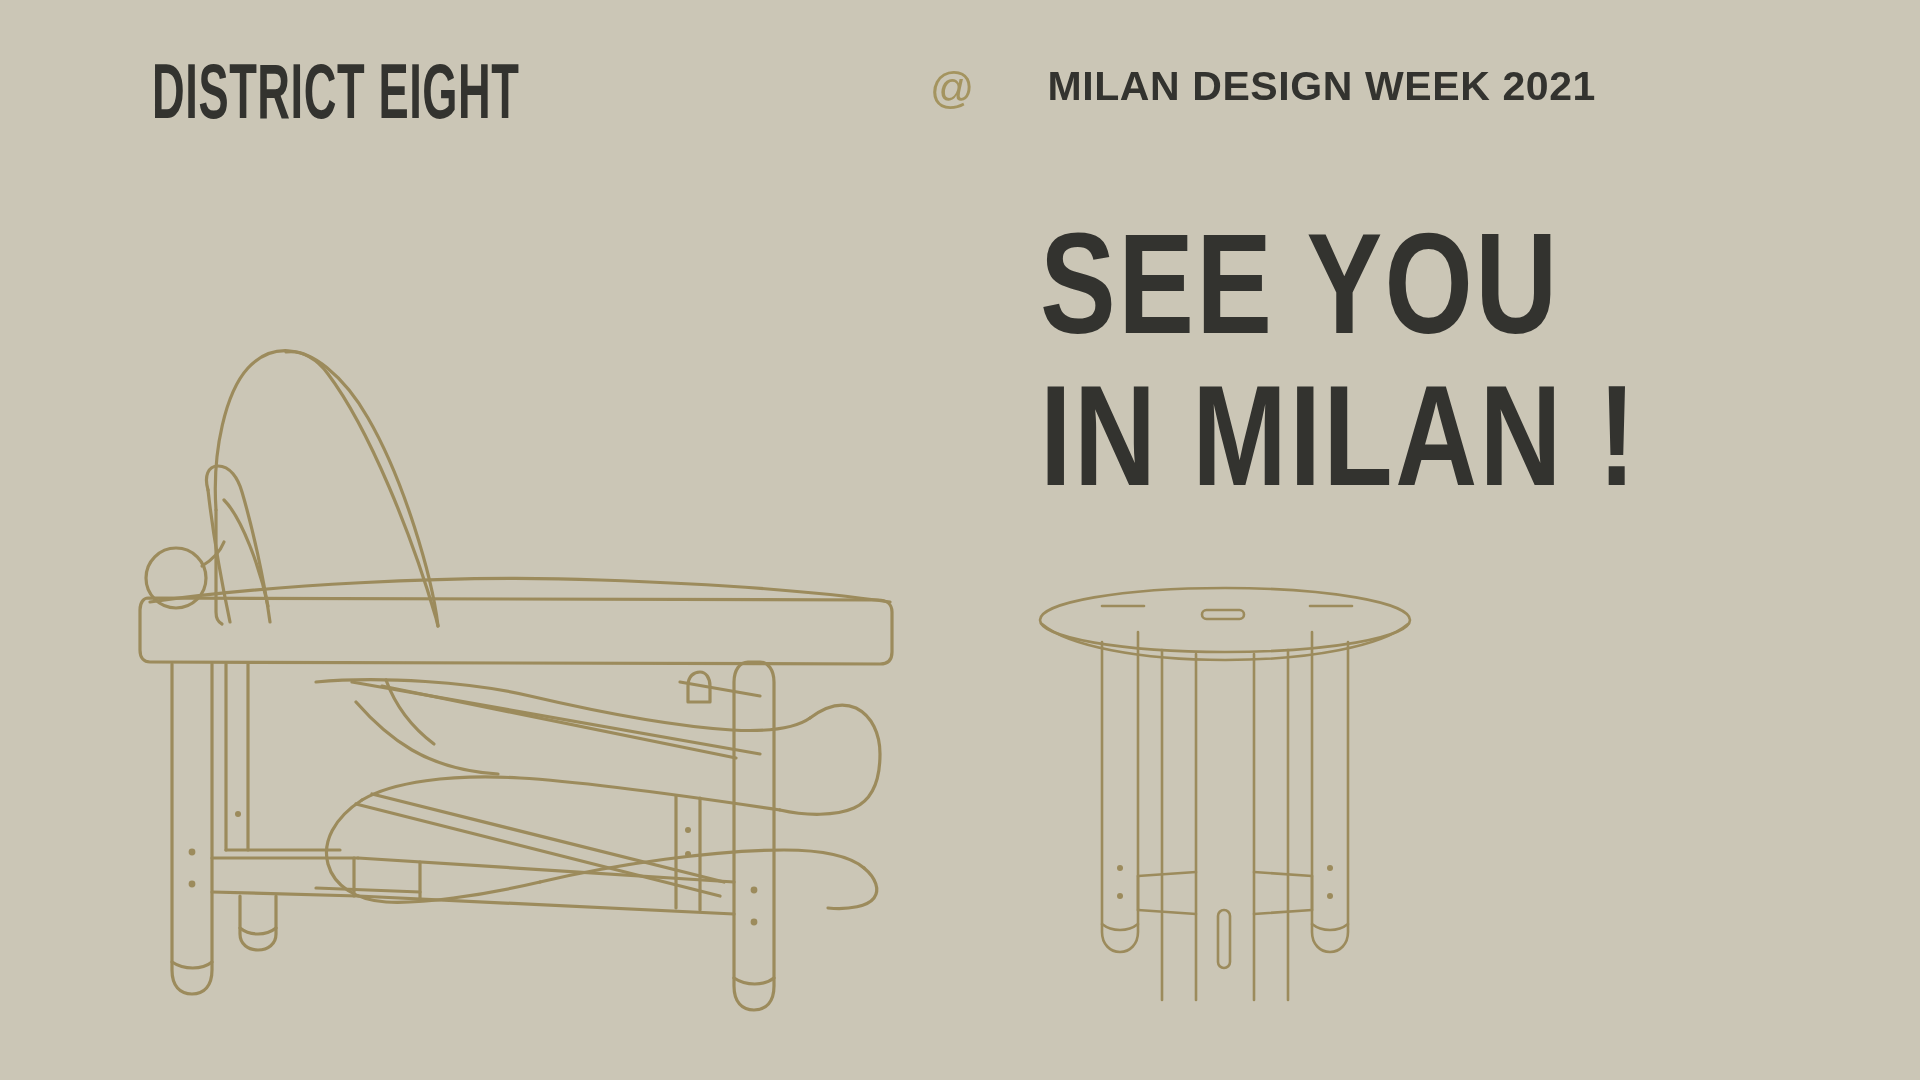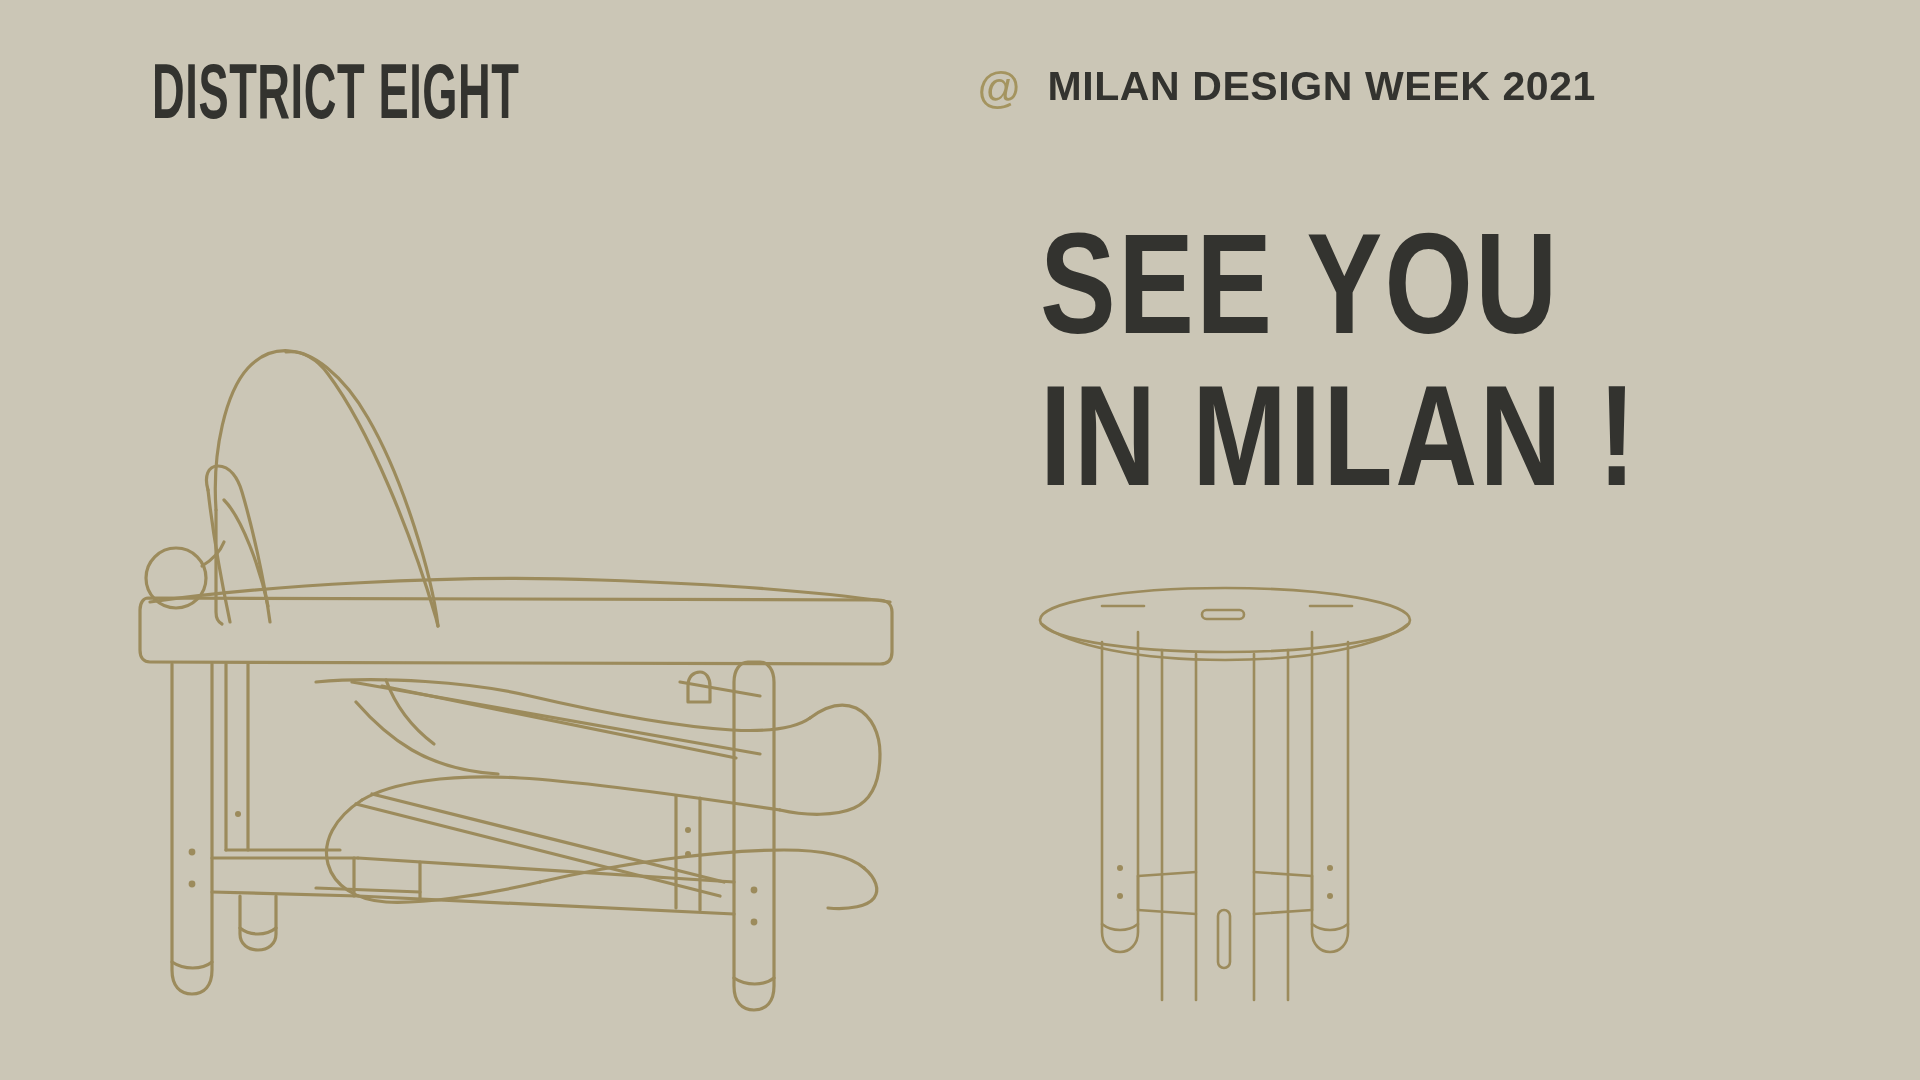--- a/index.html
+++ b/index.html
@@ -43,20 +43,21 @@
     line-height:1;
     position:relative;
     top:2px;
   }
   .eyebrow .ev {
     font-size:41px;
     font-weight:700;
     color:#33332F;
     letter-spacing:0.6px;
     line-height:1;
+    margin-left:47px;
   }
 
   
   .headline {
     position:absolute;
     left:1040px; top:208px;
     color:#33332F;
     font-family:"Liberation Sans Narrow","Liberation Sans", sans-serif;
     font-weight:700;
     font-size:142px;

